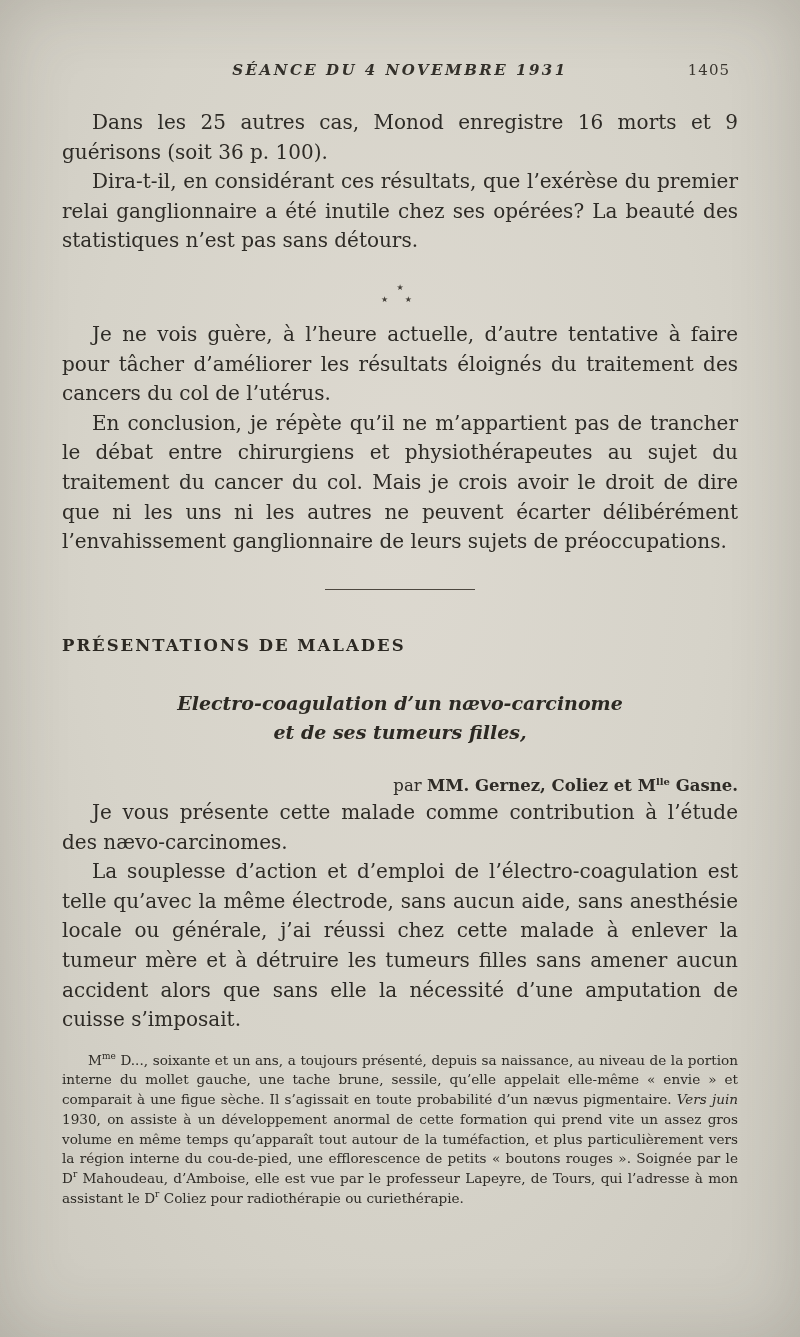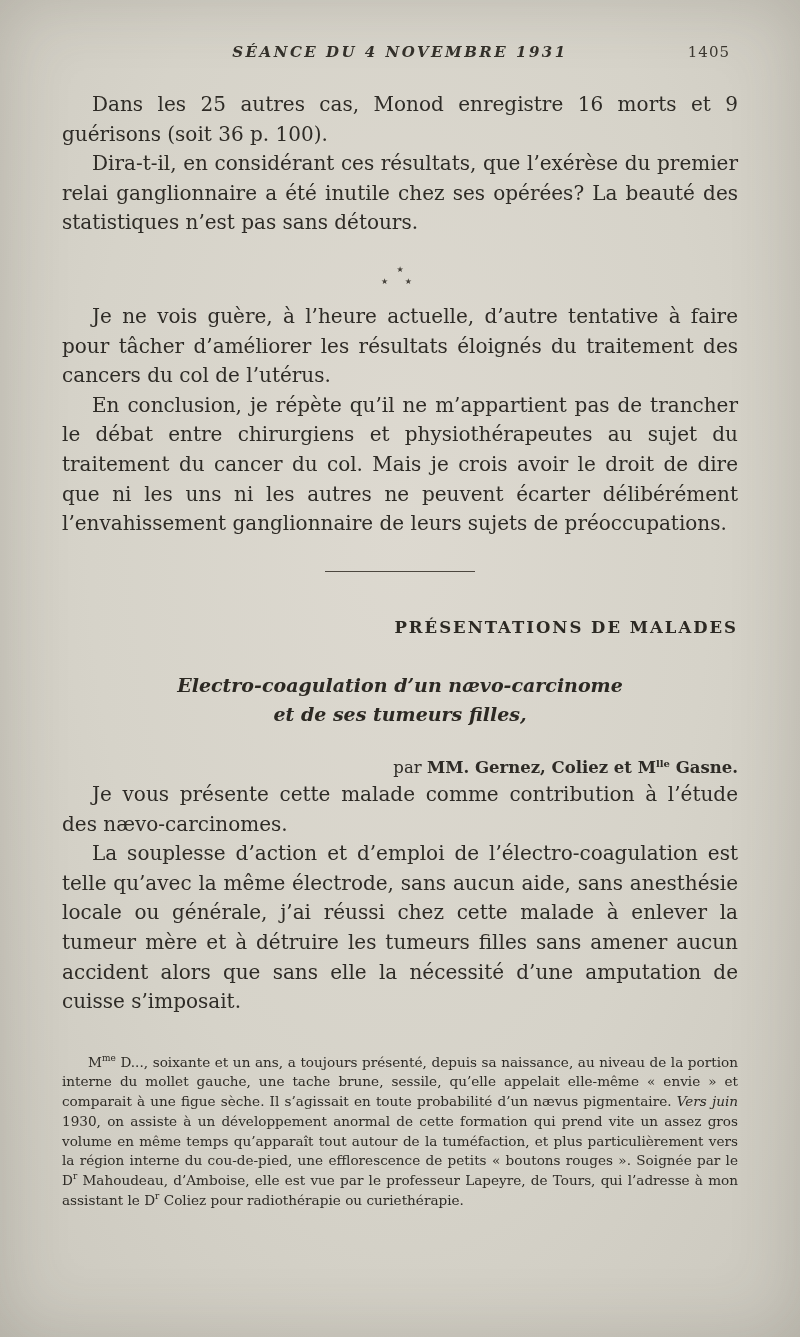--- a/index.html
+++ b/index.html
@@ -6,21 +6,21 @@
     margin: 0;
     padding: 0;
     background: #c9c6bc;
   }
   .page {
     position: relative;
     width: 800px;
     height: 1337px;
     margin: 0 auto;
     box-sizing: border-box;
-    padding: 42px 62px 0 62px;
+    padding: 60px 62px 0 62px;
     background: #d8d5cb;
     background-image: radial-gradient(ellipse at 50% 38%, #ddd9d0 0%, #d6d3c9 55%, #cbc8be 100%);
     box-shadow: inset 0 0 70px rgba(70, 65, 55, 0.20);
     color: #2e2b26;
     font-family: "DejaVu Serif", "Liberation Serif", serif;
     overflow: hidden;
   }
   .running-head {
     position: relative;
     text-align: center;
@@ -60,21 +60,21 @@
   .asterism .row2 { letter-spacing: 7px; }
   .conclusion { margin-top: 6px; }
   .short-rule {
     border: none;
     border-top: 1.5px solid #4c473f;
     width: 150px;
     margin: 32px auto 0 auto;
   }
   .section-heading {
     margin: 46px 0 0 0;
-    text-align: right;
+    text-align: left;
     font-size: 16.5px;
     font-weight: 700;
     letter-spacing: 2px;
     color: #2c2923;
   }
   .article-title {
     margin: 34px 0 0 0;
     text-align: center;
     font-style: italic;
     font-weight: 700;
@@ -85,21 +85,21 @@
   .byline {
     margin: 26px 0 0 0;
     text-align: right;
     text-indent: 0;
     font-size: 16.5px;
   }
   .byline .bold, .byline sup { font-weight: 700; }
   .byline sup { font-size: 10px; }
   .article-body { }
   .small-print {
-    margin-top: 36px;
+    margin-top: 16px;
     font-size: 13.6px;
     line-height: 1.45;
     text-indent: 26px;
   }
   .small-print sup { font-size: 9px; }
   .small-print em { font-style: italic; }
   sup { line-height: 0; }
 </style>
 </head>
 <body>

